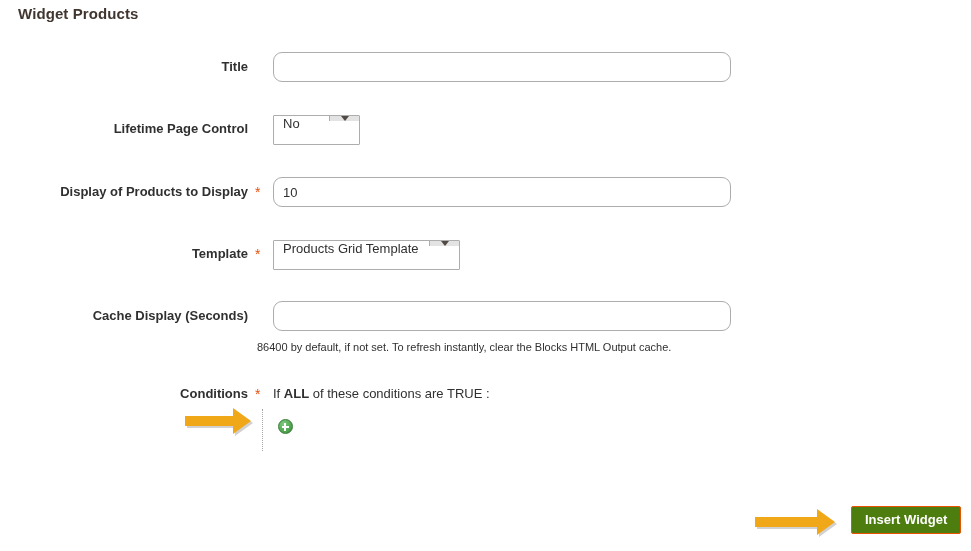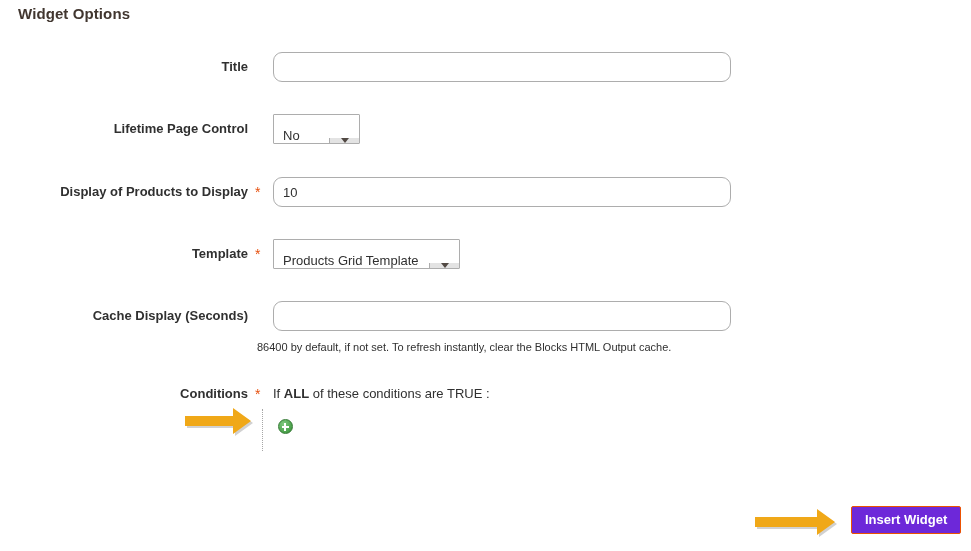--- a/index.html
+++ b/index.html
@@ -78,21 +78,21 @@
   .text-input.wide { width: 458px; }
 
   
   .mg-select {
     box-sizing: border-box;
     height: 30px;
     border: 1px solid #adadad;
     background: #ffffff;
     border-radius: 1px;
     display: inline-flex;
-    align-items: flex-end;
+    align-items: flex-start;
     overflow: hidden;
   }
   .mg-select .sel-text {
     display: flex;
     align-items: center;
     padding: 0 9px;
     font-size: 13px;
     color: #303030;
     white-space: nowrap;
   }
@@ -268,41 +268,41 @@
   .ico-add::before { left: 3px; top: 6px; width: 7px; height: 2px; }
   .ico-add::after  { left: 5px; top: 3px; width: 2px; height: 8px; }
 
   
   .insert-btn {
     position: absolute;
     left: 851px;
     top: 506px;
     height: 28px;
     padding: 0 13px;
-    background: #6d28d9;
+    background: #4d7c0f;
     border: 1px solid #eb5202;
     color: #ffffff;
     font-family: "Liberation Sans", sans-serif;
     font-size: 13px;
     font-weight: bold;
     cursor: pointer;
     border-radius: 2px;
     line-height: 26px;
   }
 
   
   .anno-arrow {
     position: absolute;
     pointer-events: none;
   }
 </style>
 </head>
 <body>
 
-<div class="section-title">Widget Options</div>
+<div class="section-title">Widget Products</div>
 
 <div class="field-row" style="top:52px;">
   <div class="field-label">Title</div>
   <div class="field-control">
     <input class="text-input wide" type="text" value="" style="">
   </div>
 </div>
 
 <div class="field-row" style="top:114px;">
   <div class="field-label">Lifetime Page Control</div>

